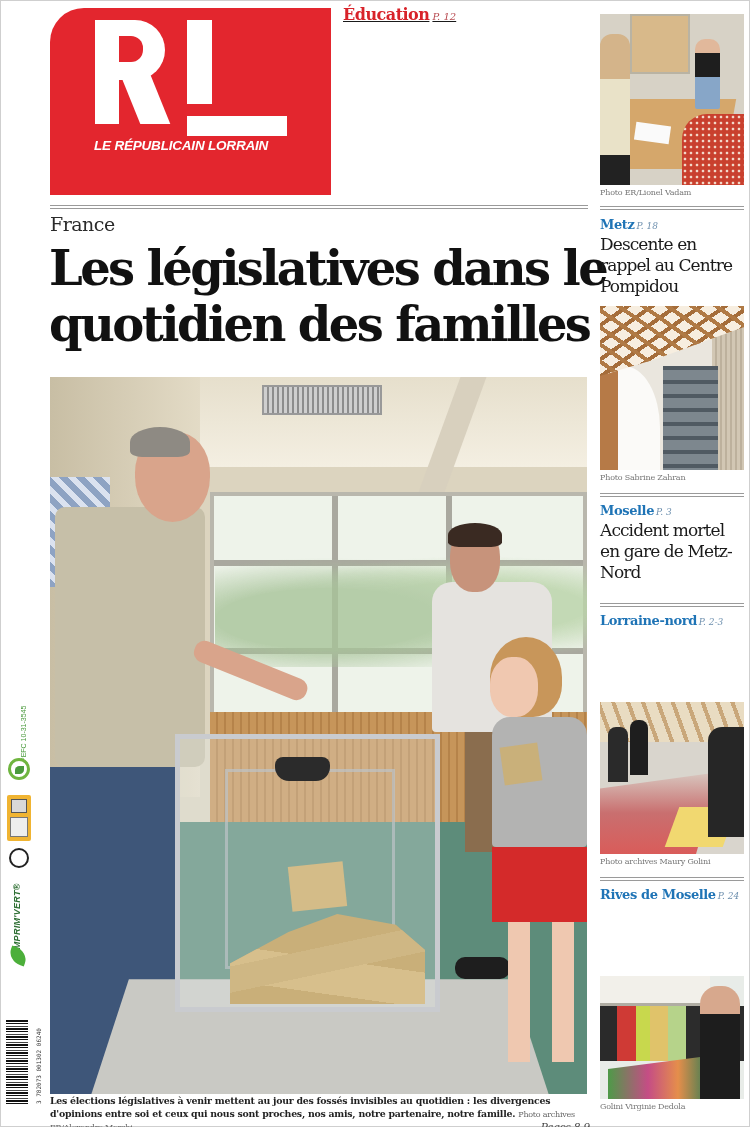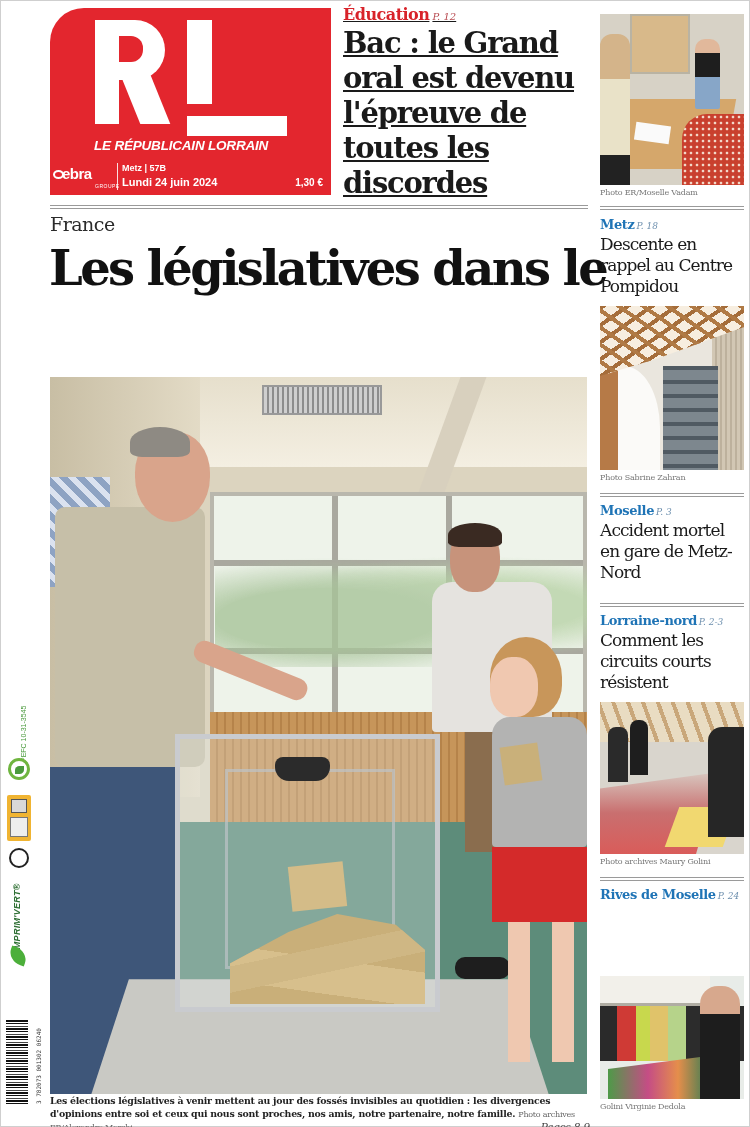--- a/index.html
+++ b/index.html
@@ -170,42 +170,34 @@
     <div class="stem"></div>
       <div class="bowl"></div>
       <div class="hole"></div>
       <div class="leg"></div>
   </div>
   <div class="rl-l">
     <div class="stem"></div>
       <div class="bar"></div>
   </div>
   <div class="rl-wordmark">LE RÉPUBLICAIN LORRAIN</div>
-  <div class="mast-bottom">
-    <div class="ebra-logo"><span class="ring"></span><span>ebra</span></div>
-    <div class="ebra-sub">GROUPE</div>
-    <div class="mast-divider"></div>
-    <div class="mast-edition">Metz | 57B</div>
-    <div class="mast-date">Lundi 24 juin 2024</div>
-    <div class="mast-price">1,30 €</div>
-  </div>
 </div>
 
 <div class="teaser-top">
   <div>
     <span class="kicker-red">Éducation</span><span class="page-ref">P. 12</span>
   </div>
-  <div class="headline">Bac : le Grand oral est devenu l'épreuve de toutes les discordes</div>
 </div>
 
 <div class="rule-double" style="left:50px; top:205px; width:538px;"></div>
 
 <div class="main-kicker">France</div>
 <div class="main-headline">
   <div>Les législatives dans le</div>
+  <div>quotidien des familles</div>
 </div>
 
 <div class="main-photo">
   <div class="mp-ceiling"></div>
   <div class="mp-light"></div>
   <div class="mp-beam"></div>
   <div class="mp-wall-left"></div>
   <div class="mp-windows">
       <div class="mp-win-grid"></div>
     </div>
@@ -253,21 +245,21 @@
 
 <div class="rcol" style="top:14px;">
   <div class="photo ph-oral">
     <div class="board"></div>
       <div class="table"></div>
       <div class="paper"></div>
       <div class="teacher"></div>
       <div class="woman-left"></div>
       <div class="woman-right"></div>
   </div>
-  <div class="photo-credit">Photo ER/Moselle Vadam</div>
+  <div class="photo-credit">Photo ER/Lionel Vadam</div>
 </div>
 <div class="rcol-rule" style="top:206px;"></div>
 
 <div class="rcol" style="top:214px;">
   <div><span class="kicker-blue">Metz</span><span class="page-ref-blue">P. 18</span></div>
   <div class="side-head" style="width:144px;">Descente en rappel au Centre Pompidou</div>
 </div>
 <div class="rcol" style="top:306px;">
   <div class="photo ph-pompidou">
     <div class="wall"></div>
@@ -280,21 +272,20 @@
 <div class="rcol-rule" style="top:493px;"></div>
 
 <div class="rcol" style="top:500px;">
   <div><span class="kicker-blue">Moselle</span><span class="page-ref-blue">P. 3</span></div>
   <div class="side-head">Accident mortel en gare de Metz-Nord</div>
 </div>
 <div class="rcol-rule" style="top:603px;"></div>
 
 <div class="rcol" style="top:610px;">
   <div><span class="kicker-blue">Lorraine-nord</span><span class="page-ref-blue">P. 2-3</span></div>
-  <div class="side-head">Comment les circuits courts résistent</div>
 </div>
 <div class="rcol" style="top:702px;">
   <div class="photo ph-market">
     <div class="roof"></div>
       <div class="person1"></div>
       <div class="person2"></div>
       <div class="counter"></div>
       <div class="board"></div>
       <div class="person3"></div>
   </div>

